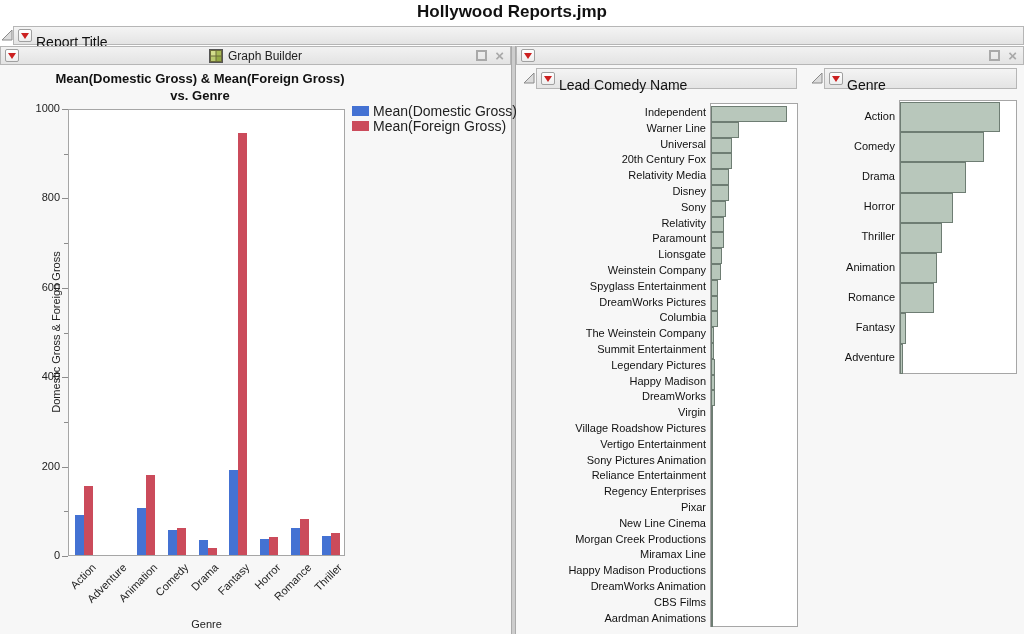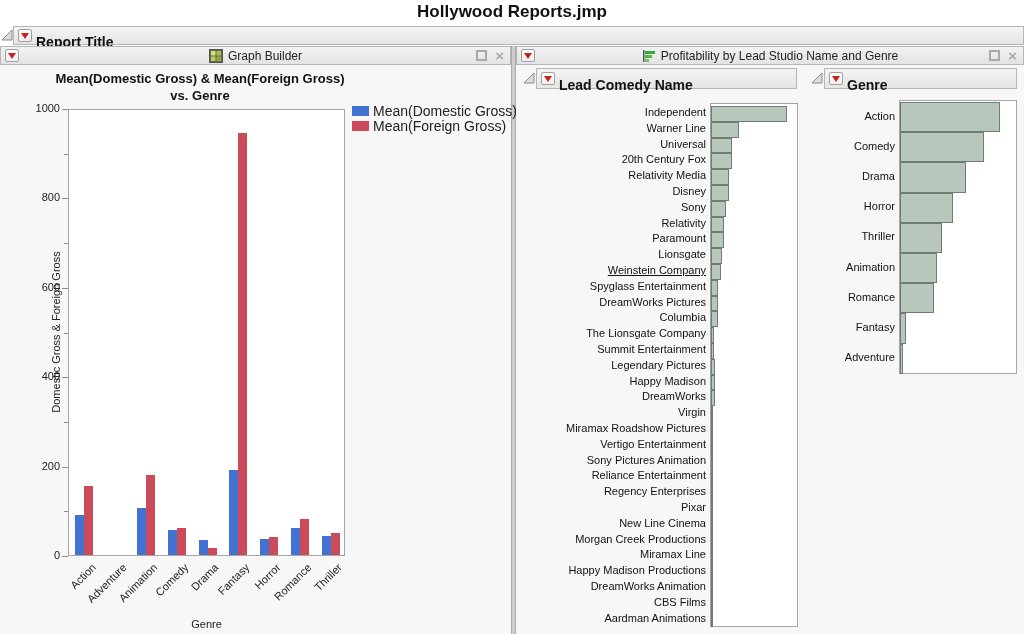--- a/index.html
+++ b/index.html
@@ -6,21 +6,21 @@
   html,body { background:#ffffff; }
   body { font-family:"Liberation Sans",sans-serif; }
   #app { position:relative; width:1024px; height:634px; background:#ffffff; overflow:hidden; }
 
   .win-title { position:absolute; top:2px; left:0; width:1024px; text-align:center;
                font-size:17px; font-weight:bold; color:#111; }
 
   
   .outline-bar { position:absolute; height:19px; background:linear-gradient(#f4f4f4,#e4e4e4);
                  border:1px solid #b6b6b6; display:flex; align-items:center; }
-  .outline-label { font-size:14px; font-weight:bold; color:#111; margin-left:4px;margin-top:12px; }
+  .outline-label { font-size:14px; font-weight:normal; color:#111; margin-left:4px;margin-top:12px; }
 
   .panel-header { position:absolute; height:19px; background:linear-gradient(#f2f2f2,#e3e3e3);
                   border:1px solid #b6b6b6; display:flex; align-items:center; }
   .ph-center { position:absolute; left:0; right:0; display:flex; justify-content:center;
                align-items:center; gap:5px; font-size:12px; color:#222; pointer-events:none; }
   .ph-controls { position:absolute; right:6px; top:0; height:100%; display:flex;
                  align-items:center; gap:8px; }
   .maxi { width:11px; height:11px; border:2px solid #a9a9a9; display:inline-block; }
   .closi { color:#a9a9a9; font-size:15px; font-weight:bold; line-height:11px; }
 
@@ -91,29 +91,20 @@
     <div class="ph-controls">
       <span class="maxi"></span>
       <span class="closi">×</span>
     </div>
   </div>
 
   <div class="panel-header" style="left:516px; top:46px; width:508px;">
     <span class="red-tri-btn">
         <span class="red-tri"></span>
       </span>
-    <div class="ph-center">
-      <svg width="14" height="14">
-        <rect x="1" y="1" width="1.5" height="12" fill="#555"></rect>
-        <rect x="3" y="2" width="10" height="3" fill="#2fae3c"></rect>
-        <rect x="3" y="6" width="7" height="3" fill="#4cbb4a"></rect>
-        <rect x="3" y="10" width="4" height="3" fill="#6cc95d"></rect>
-      </svg>
-      <span>Profitability by Lead Studio Name and Genre</span>
-    </div>
     <div class="ph-controls">
       <span class="maxi"></span>
       <span class="closi">×</span>
     </div>
   </div>
 
   <div class="divider"></div>
 
   <div class="content" style="left:0; top:65px; width:511px; height:569px;"></div>
 
@@ -202,31 +193,31 @@
       <div class="row-label" style="left: 520px; width: 186px; top: 105px; height: 15.8px; line-height: 15.8px;">Independent</div>
       <div class="row-label" style="left: 520px; width: 186px; top: 120.8px; height: 15.8px; line-height: 15.8px;">Warner Line</div>
       <div class="row-label" style="left: 520px; width: 186px; top: 136.6px; height: 15.8px; line-height: 15.8px;">Universal</div>
       <div class="row-label" style="left: 520px; width: 186px; top: 152.4px; height: 15.8px; line-height: 15.8px;">20th Century Fox</div>
       <div class="row-label" style="left: 520px; width: 186px; top: 168.2px; height: 15.8px; line-height: 15.8px;">Relativity Media</div>
       <div class="row-label" style="left: 520px; width: 186px; top: 184px; height: 15.8px; line-height: 15.8px;">Disney</div>
       <div class="row-label" style="left: 520px; width: 186px; top: 199.8px; height: 15.8px; line-height: 15.8px;">Sony</div>
       <div class="row-label" style="left: 520px; width: 186px; top: 215.6px; height: 15.8px; line-height: 15.8px;">Relativity</div>
       <div class="row-label" style="left: 520px; width: 186px; top: 231.4px; height: 15.8px; line-height: 15.8px;">Paramount</div>
       <div class="row-label" style="left: 520px; width: 186px; top: 247.2px; height: 15.8px; line-height: 15.8px;">Lionsgate</div>
-      <div class="row-label" style="left: 520px; width: 186px; top: 263px; height: 15.8px; line-height: 15.8px; text-decoration: underline;">Weinstein Company</div>
+      <div class="row-label" style="left: 520px; width: 186px; top: 263px; height: 15.8px; line-height: 15.8px;">Weinstein Company</div>
       <div class="row-label" style="left: 520px; width: 186px; top: 278.8px; height: 15.8px; line-height: 15.8px;">Spyglass Entertainment</div>
       <div class="row-label" style="left: 520px; width: 186px; top: 294.6px; height: 15.8px; line-height: 15.8px;">DreamWorks Pictures</div>
       <div class="row-label" style="left: 520px; width: 186px; top: 310.4px; height: 15.8px; line-height: 15.8px;">Columbia</div>
-      <div class="row-label" style="left: 520px; width: 186px; top: 326.2px; height: 15.8px; line-height: 15.8px;">The Lionsgate Company</div>
+      <div class="row-label" style="left: 520px; width: 186px; top: 326.2px; height: 15.8px; line-height: 15.8px;">The Weinstein Company</div>
       <div class="row-label" style="left: 520px; width: 186px; top: 342px; height: 15.8px; line-height: 15.8px;">Summit Entertainment</div>
       <div class="row-label" style="left: 520px; width: 186px; top: 357.8px; height: 15.8px; line-height: 15.8px;">Legendary Pictures</div>
       <div class="row-label" style="left: 520px; width: 186px; top: 373.6px; height: 15.8px; line-height: 15.8px;">Happy Madison</div>
       <div class="row-label" style="left: 520px; width: 186px; top: 389.4px; height: 15.8px; line-height: 15.8px;">DreamWorks</div>
       <div class="row-label" style="left: 520px; width: 186px; top: 405.2px; height: 15.8px; line-height: 15.8px;">Virgin</div>
-      <div class="row-label" style="left: 520px; width: 186px; top: 421px; height: 15.8px; line-height: 15.8px;">Miramax Roadshow Pictures</div>
+      <div class="row-label" style="left: 520px; width: 186px; top: 421px; height: 15.8px; line-height: 15.8px;">Village Roadshow Pictures</div>
       <div class="row-label" style="left: 520px; width: 186px; top: 436.8px; height: 15.8px; line-height: 15.8px;">Vertigo Entertainment</div>
       <div class="row-label" style="left: 520px; width: 186px; top: 452.6px; height: 15.8px; line-height: 15.8px;">Sony Pictures Animation</div>
       <div class="row-label" style="left: 520px; width: 186px; top: 468.4px; height: 15.8px; line-height: 15.8px;">Reliance Entertainment</div>
       <div class="row-label" style="left: 520px; width: 186px; top: 484.2px; height: 15.8px; line-height: 15.8px;">Regency Enterprises</div>
       <div class="row-label" style="left: 520px; width: 186px; top: 500px; height: 15.8px; line-height: 15.8px;">Pixar</div>
       <div class="row-label" style="left: 520px; width: 186px; top: 515.8px; height: 15.8px; line-height: 15.8px;">New Line Cinema</div>
       <div class="row-label" style="left: 520px; width: 186px; top: 531.6px; height: 15.8px; line-height: 15.8px;">Morgan Creek Productions</div>
       <div class="row-label" style="left: 520px; width: 186px; top: 547.4px; height: 15.8px; line-height: 15.8px;">Miramax Line</div>
       <div class="row-label" style="left: 520px; width: 186px; top: 563.2px; height: 15.8px; line-height: 15.8px;">Happy Madison Productions</div>
       <div class="row-label" style="left: 520px; width: 186px; top: 579px; height: 15.8px; line-height: 15.8px;">DreamWorks Animation</div>

